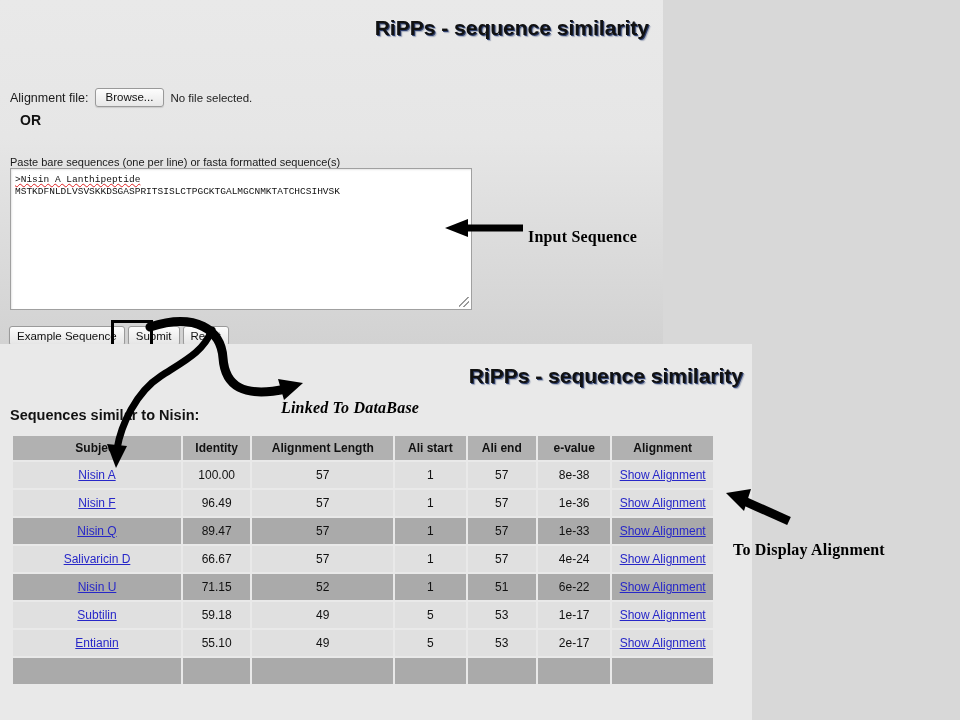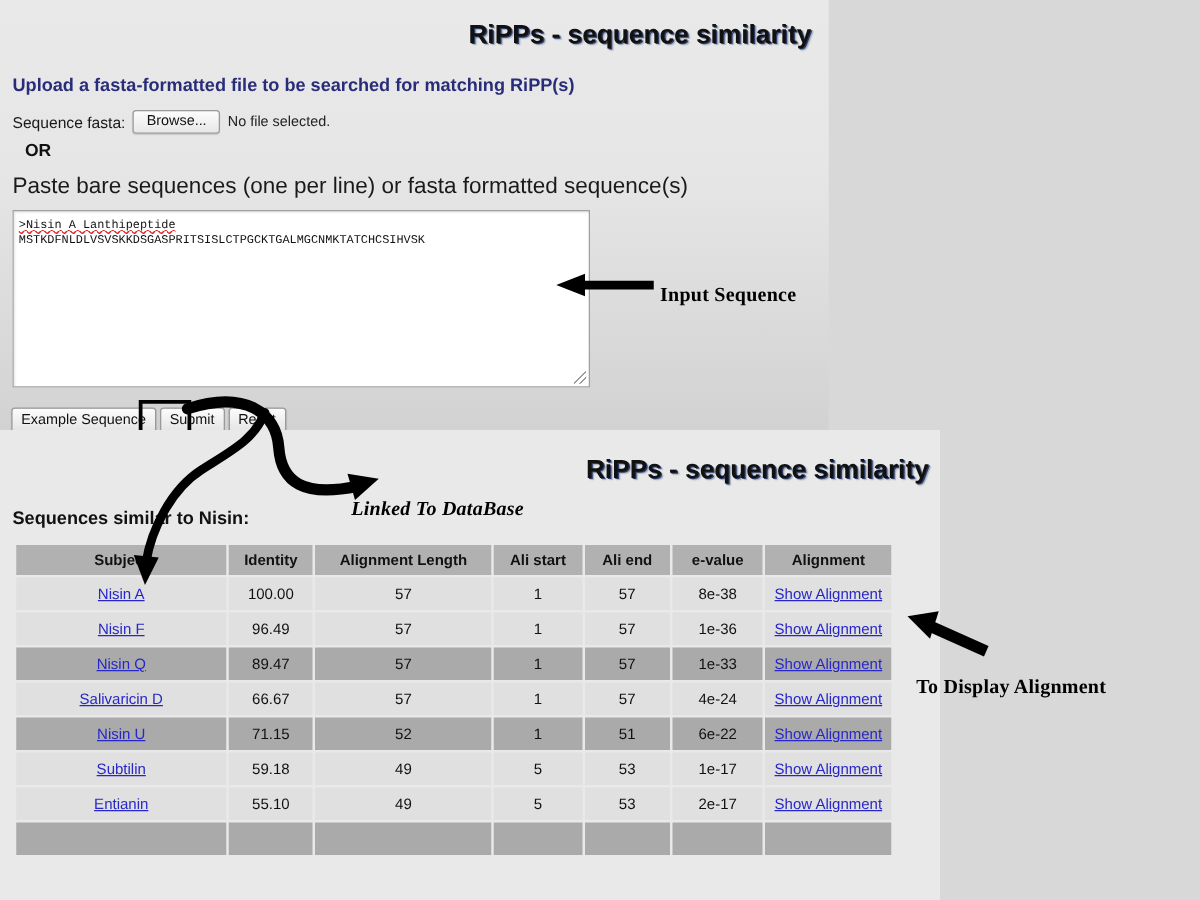--- a/index.html
+++ b/index.html
@@ -48,22 +48,22 @@
     background: linear-gradient(to bottom, #fdfdfd, #e7e7e7);
     box-shadow: 0 1px 1px rgba(0,0,0,.12);
     line-height: 13px;
   }
   .no-file { font-size: 11.5px; color: #222; }
   #or-label {
     position: absolute; left: 20px; top: 112px;
     font-size: 14px; font-weight: bold; color: #111;
   }
   #paste-label {
-    position: absolute; left: 10px; top: 138px;
-    font-size: 18px; color: #1a1a1a; white-space: nowrap;
+    position: absolute; left: 10px; top: 156px;
+    font-size: 11px; color: #1a1a1a; white-space: nowrap;
   }
   #seq-textarea {
     position: absolute; left: 10px; top: 168px;
     width: 462px; height: 142px;
     background: #ffffff;
     border: 1px solid #a0a0a0;
     box-shadow: inset 1px 1px 2px rgba(0,0,0,.10);
     box-sizing: border-box;
     padding: 5px 4px 4px 4px;
     font-family: "Liberation Mono", monospace;
@@ -154,24 +154,23 @@
 </style>
 </head>
 <body>
 
 <div id="root">
 
   <div id="upper-panel">
 
     <div class="page-title" id="upper-title">RiPPs - sequence similarity</div>
 
-    <div class="section-head">Upload a fasta-formatted file to be searched for matching RiPP(s)</div>
 
     <div id="file-row">
-      <span>Sequence fasta:</span>
+      <span>Alignment file:</span>
       <span class="browse-btn">Browse...</span>
       <span class="no-file">No file selected.</span>
     </div>
 
     <div id="or-label">OR</div>
 
     <div id="paste-label">Paste bare sequences (one per line) or fasta formatted sequence(s)</div>
 
     <div id="seq-textarea"><span class="spell">&gt;Nisin A Lanthipeptide</span><br><span>MSTKDFNLDLVSVSKKDSGASPRITSISLCTPGCKTGALMGCNMKTATCHCSIHVSK</span><span class="resize-grip"></span></div>
 

